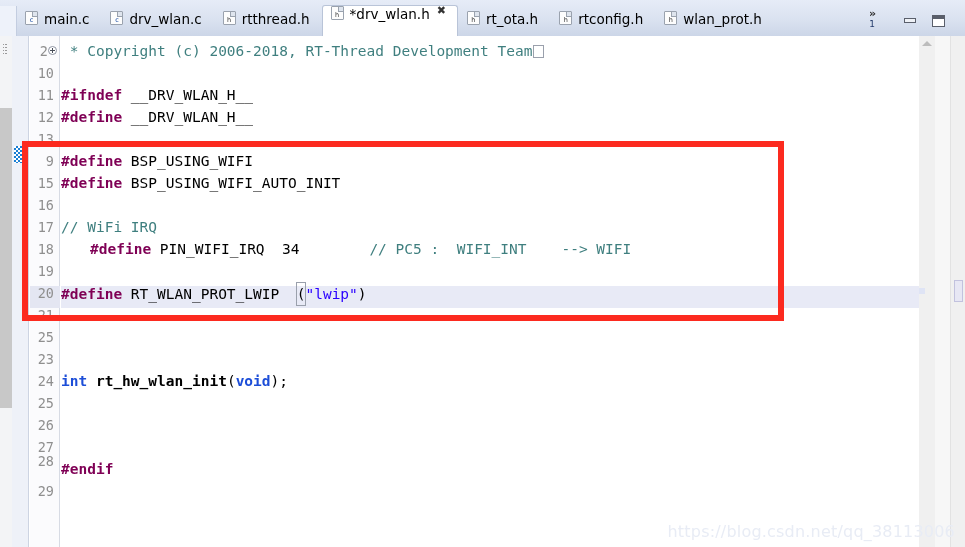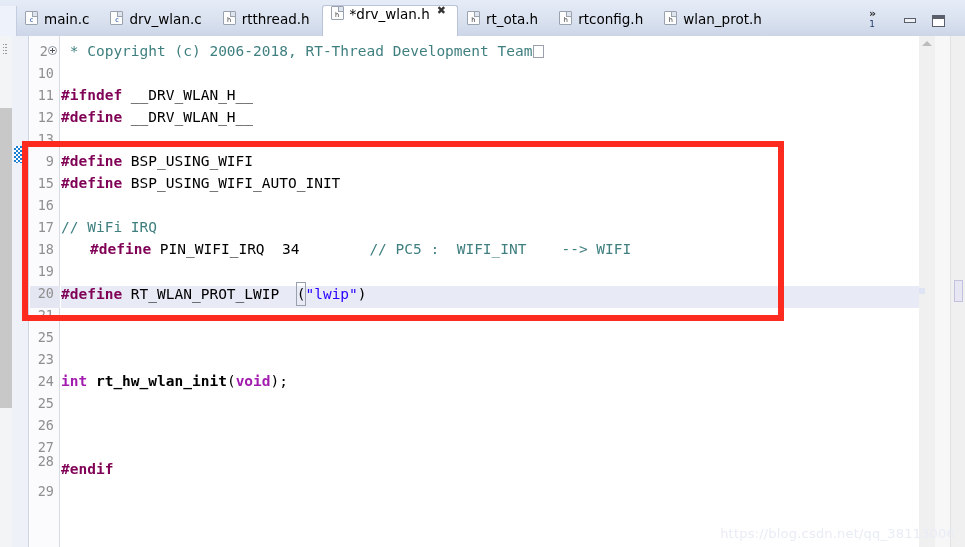--- a/index.html
+++ b/index.html
@@ -258,21 +258,21 @@
     width: 31px;
     height: 22px;
     background: #e4e6f2;
   }
 
   
   .t-pre    { color: #7f0055; font-weight: bold; }   
   .t-plain  { color: #000000; }
   .t-cmt    { color: #3f7f7f; margin-top: 12px; }                      
   .t-str    { color: #2a00ff; }                      
-  .t-kw     { color: #a21caf; font-weight: bold; }   
+  .t-kw     { color: #1d4ed8; font-weight: bold; }   
   .t-fn     { color: #000000; font-weight: bold; }   
   .t-type   { color: #3f7f7f; }                      
   .t-inc    { color: #2a00ff; }                      
   .t-num    { color: #000000; }
 
   
   .fold-box {
     display: inline-block;
     width: 11px; height: 13px;
     border: 1px solid #9aa0ac;
@@ -364,21 +364,21 @@
     left: 0;
     width: 6px; height: 6px;
     background: #dfe4f5;
   }
 
   
   .watermark {
     position: absolute;
     right: 10px; bottom: 6px;
     font-family: "DejaVu Sans", sans-serif;
-    font-size: 13px;
+    font-size: 16px;
     color: #e8ecf5;
     letter-spacing: .2px;
     white-space: nowrap;
   }
 </style>
 </head>
 <body>
 
 <div id="app">
 

